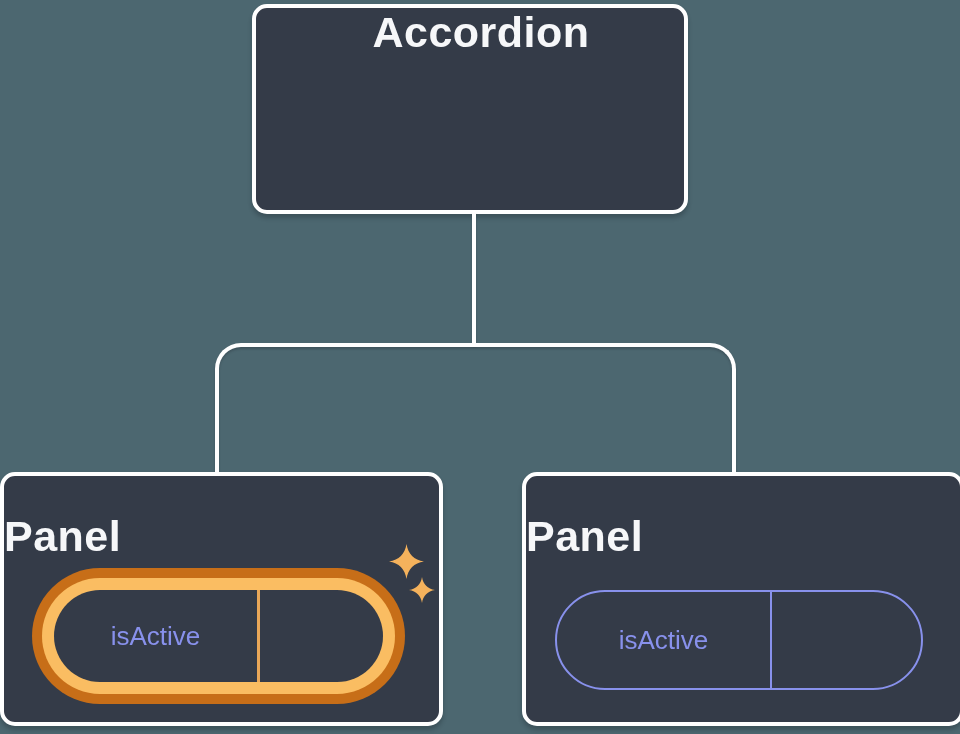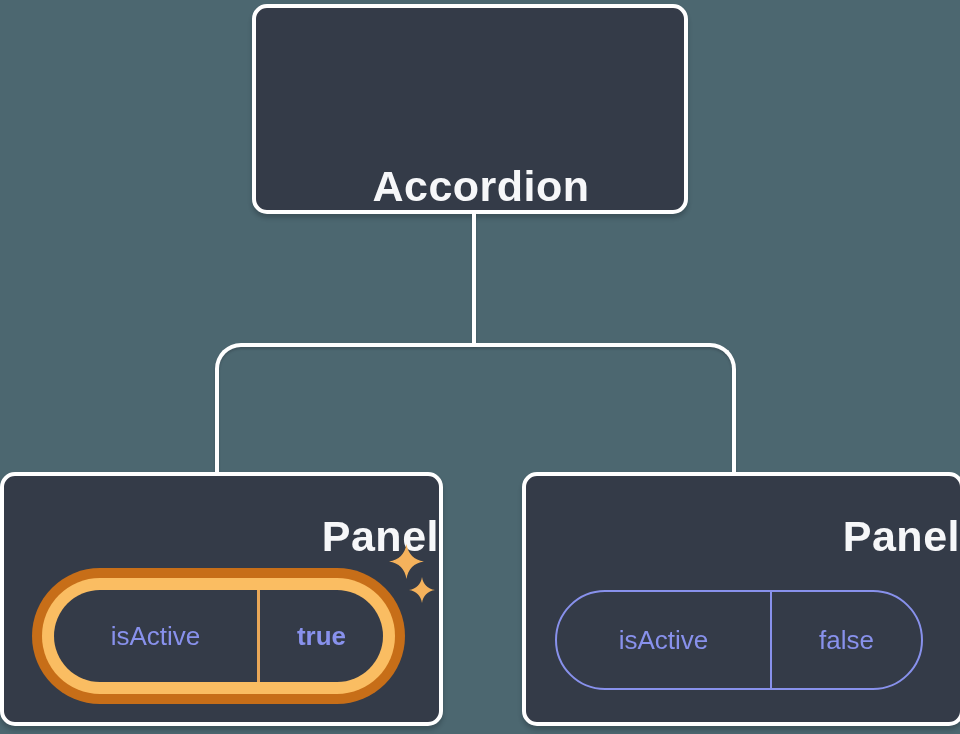--- a/index.html
+++ b/index.html
@@ -8,37 +8,37 @@
     background:var(--background);
     font-family:"Liberation Sans",sans-serif;
   }
   .card{
     position:absolute;box-sizing:border-box;
     background:var(--card);
     border:4px solid var(--card-border);
     border-radius:15px;
     box-shadow:0 4px 4px rgba(22,27,37,.28);
   }
-  .root{left:252px;top:4px;width:436px;height:210px;display:flex;align-items:flex-end;justify-content:center;padding-left:22px;}
+  .root{left:252px;top:4px;width:436px;height:210px;display:flex;align-items:flex-start;justify-content:center;padding-left:22px;}
   .title{color:var(--label-text);font-size:43px;font-weight:600;letter-spacing:.5px;line-height:48px;}
   .stem{
     position:absolute;left:472px;top:212px;width:4px;height:133px;
     background:var(--connector);
     filter:drop-shadow(0 2px 1px rgba(22,27,37,.25));
   }
   .bracket{
     position:absolute;left:215px;top:343px;width:521px;height:129px;box-sizing:border-box;
     border:4px solid var(--connector);border-bottom:none;
     border-radius:26px 26px 0 0;
     filter:drop-shadow(0 2px 1px rgba(22,27,37,.25));
   }
   .panel{top:472px;width:443px;height:254px;}
   .panel-a{left:0;}
   .panel-b{left:522px;width:442px;}
-  .panel-title{position:absolute;top:36px;left:0;right:0;text-align:right;}
+  .panel-title{position:absolute;top:36px;left:0;right:0;text-align:left;}
   .ring-outer{
     position:absolute;left:28px;top:92px;width:373px;height:136px;box-sizing:border-box;
     background:var(--ring-outer);border-radius:999px;padding:10px;
   }
   .ring-inner{width:100%;height:100%;box-sizing:border-box;background:var(--ring-inner);border-radius:999px;padding:12px;}
   .pill-core{width:100%;height:100%;background:var(--card);border-radius:999px;display:flex;}
   .cell{display:flex;align-items:center;justify-content:center;color:var(--state-text);font-size:26px;}
   .key{flex:0 0 203px;}
   .val{flex:1 1 auto;font-weight:700;}
   .vdiv{flex:0 0 auto;width:3px;}
@@ -66,34 +66,32 @@
   <div class="stem"></div>
   <div class="bracket"></div>
 
   <div class="card panel panel-a">
     <div class="title panel-title">Panel</div>
     <div class="ring-outer">
       <div class="ring-inner">
         <div class="pill-core">
           <span class="cell key">isActive</span>
           <span class="vdiv gold"></span>
-          <span class="cell val">true</span>
         </div>
       </div>
     </div>
     <svg class="sparkle big" viewBox="0 0 24 24">
       <path fill="currentColor" d="M12 0C13.05 6.83 17.17 10.95 24 12C17.17 13.05 13.05 17.17 12 24C10.95 17.17 6.83 13.05 0 12C6.83 10.95 10.95 6.83 12 0Z"></path>
     </svg>
     <svg class="sparkle small" viewBox="0 0 24 24">
       <path fill="currentColor" d="M12 0C13.05 6.83 17.17 10.95 24 12C17.17 13.05 13.05 17.17 12 24C10.95 17.17 6.83 13.05 0 12C6.83 10.95 10.95 6.83 12 0Z"></path>
     </svg>
   </div>
 
   <div class="card panel panel-b">
     <div class="title panel-title">Panel</div>
     <div class="pill-plain">
       <span class="cell key2">isActive</span>
       <span class="vdiv purple"></span>
-      <span class="cell val2">false</span>
     </div>
   </div>
 
 </div>
 
 </body></html>

